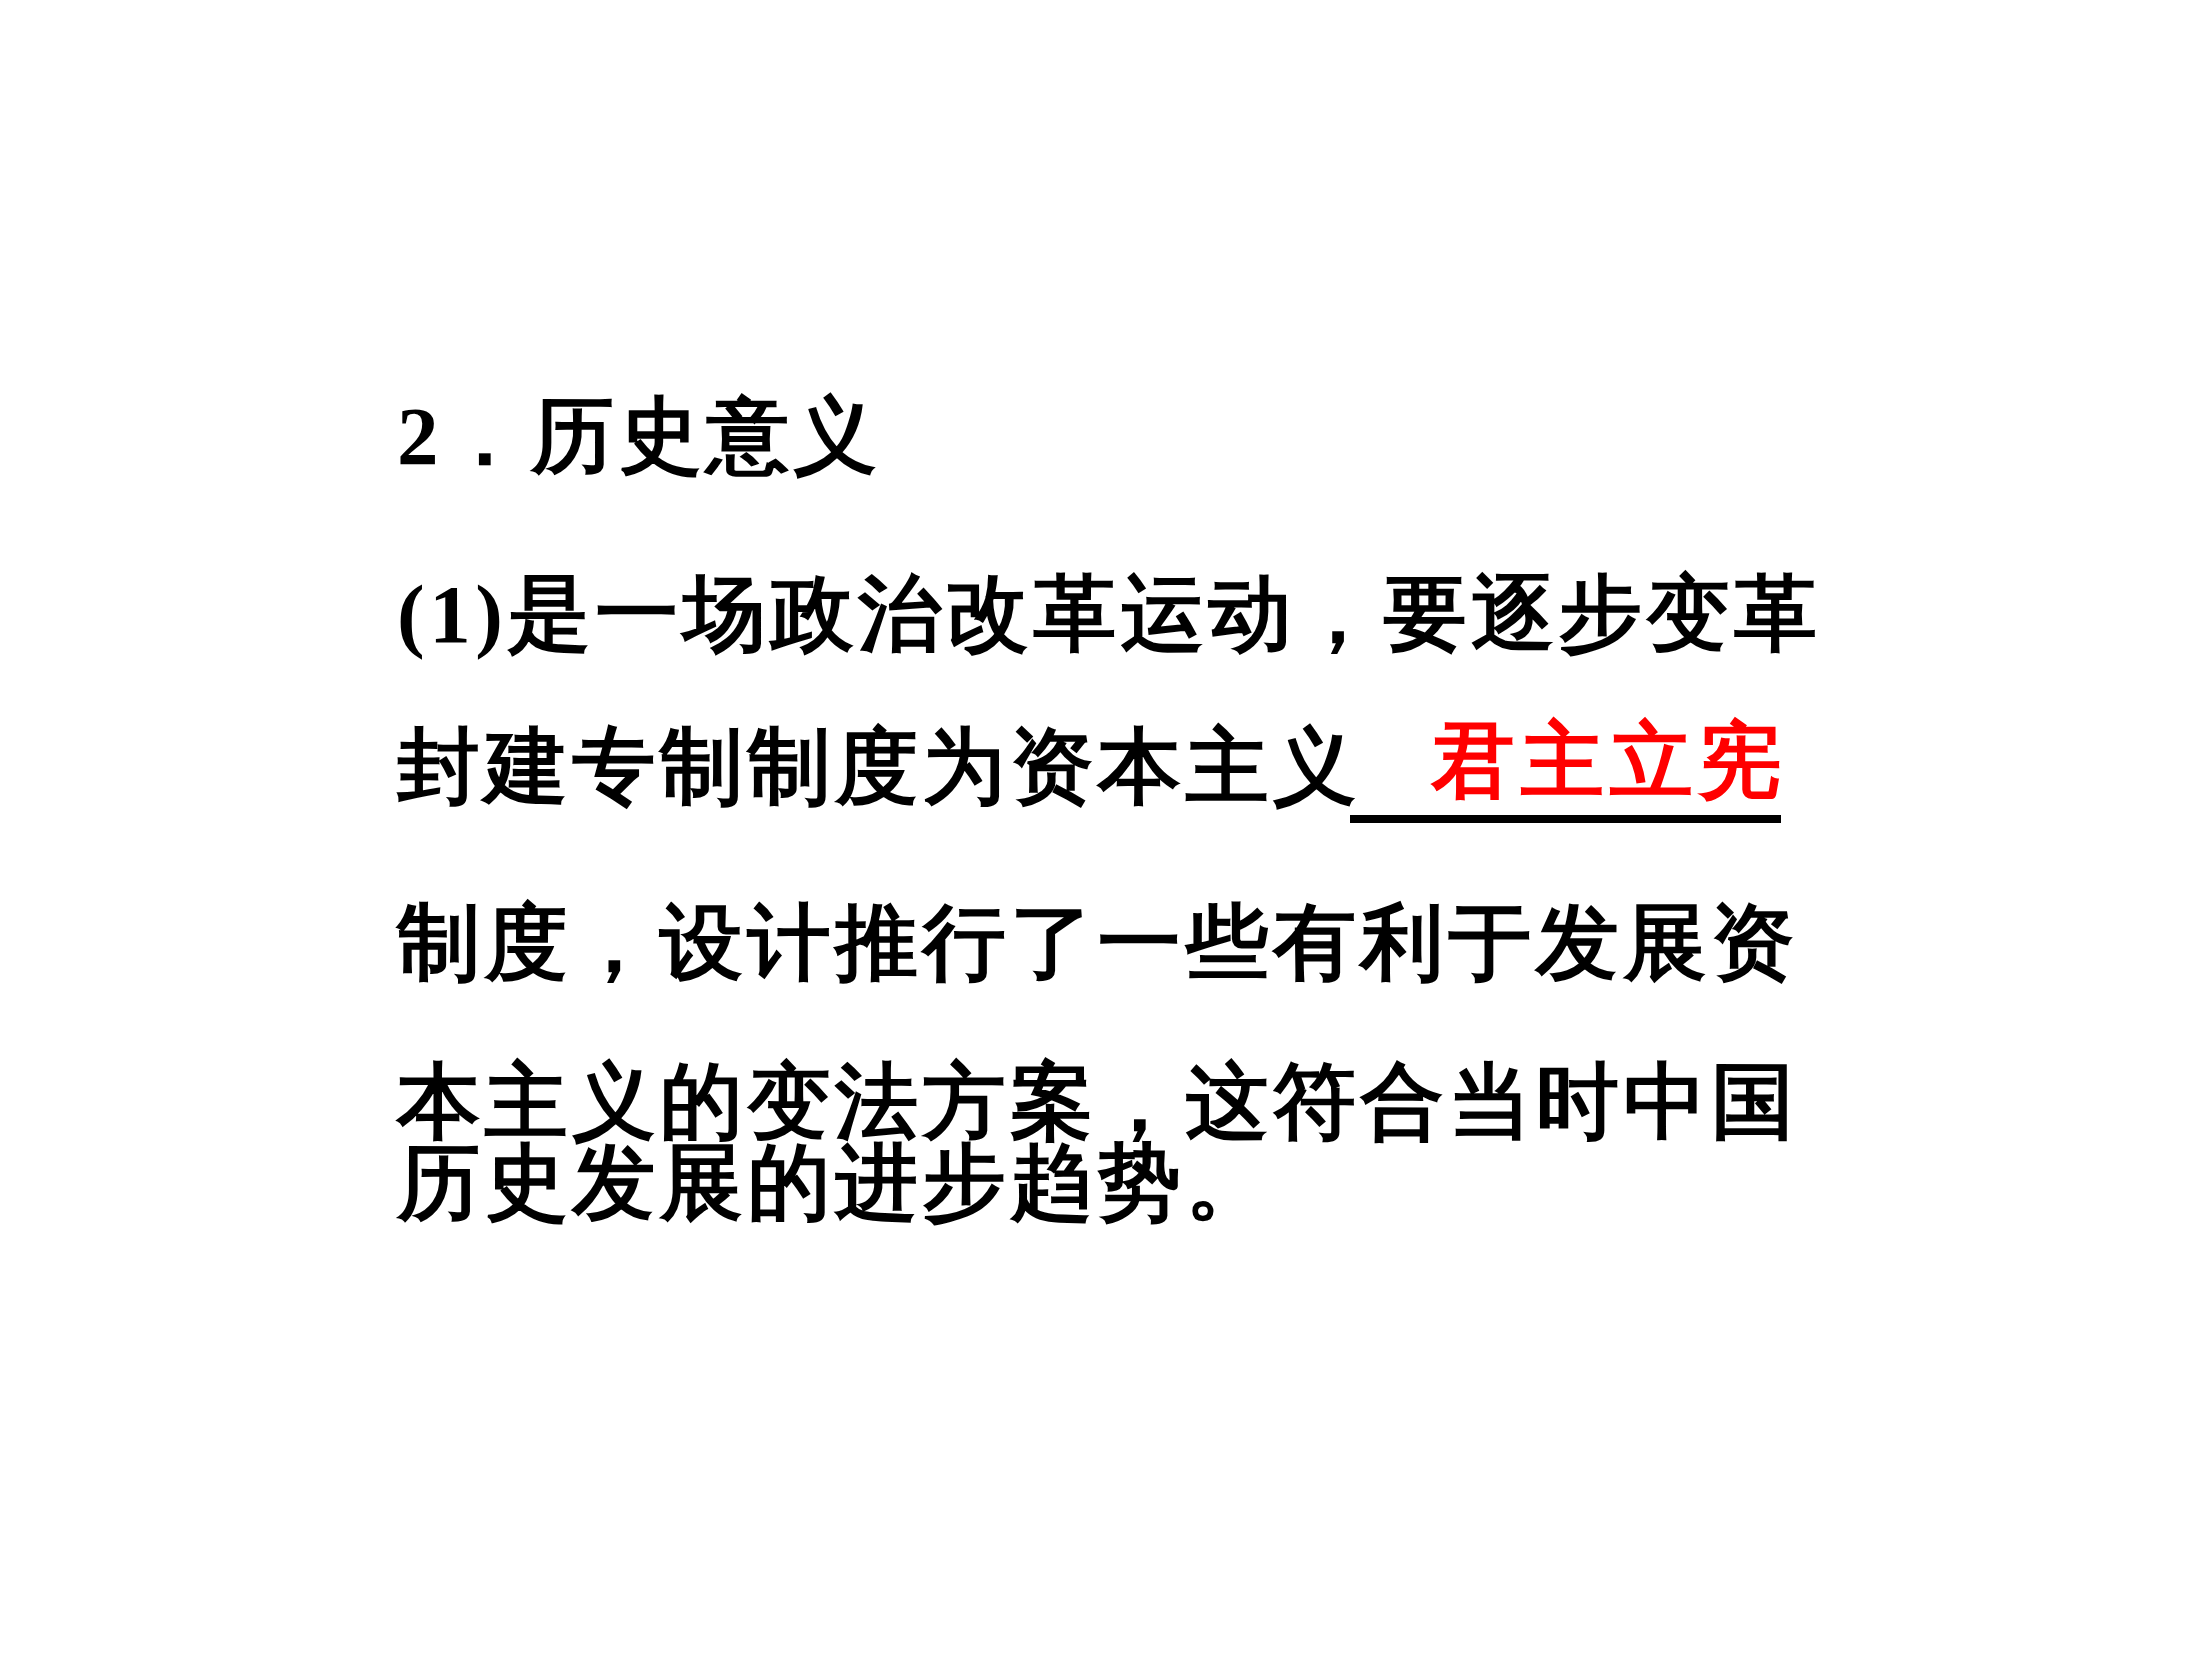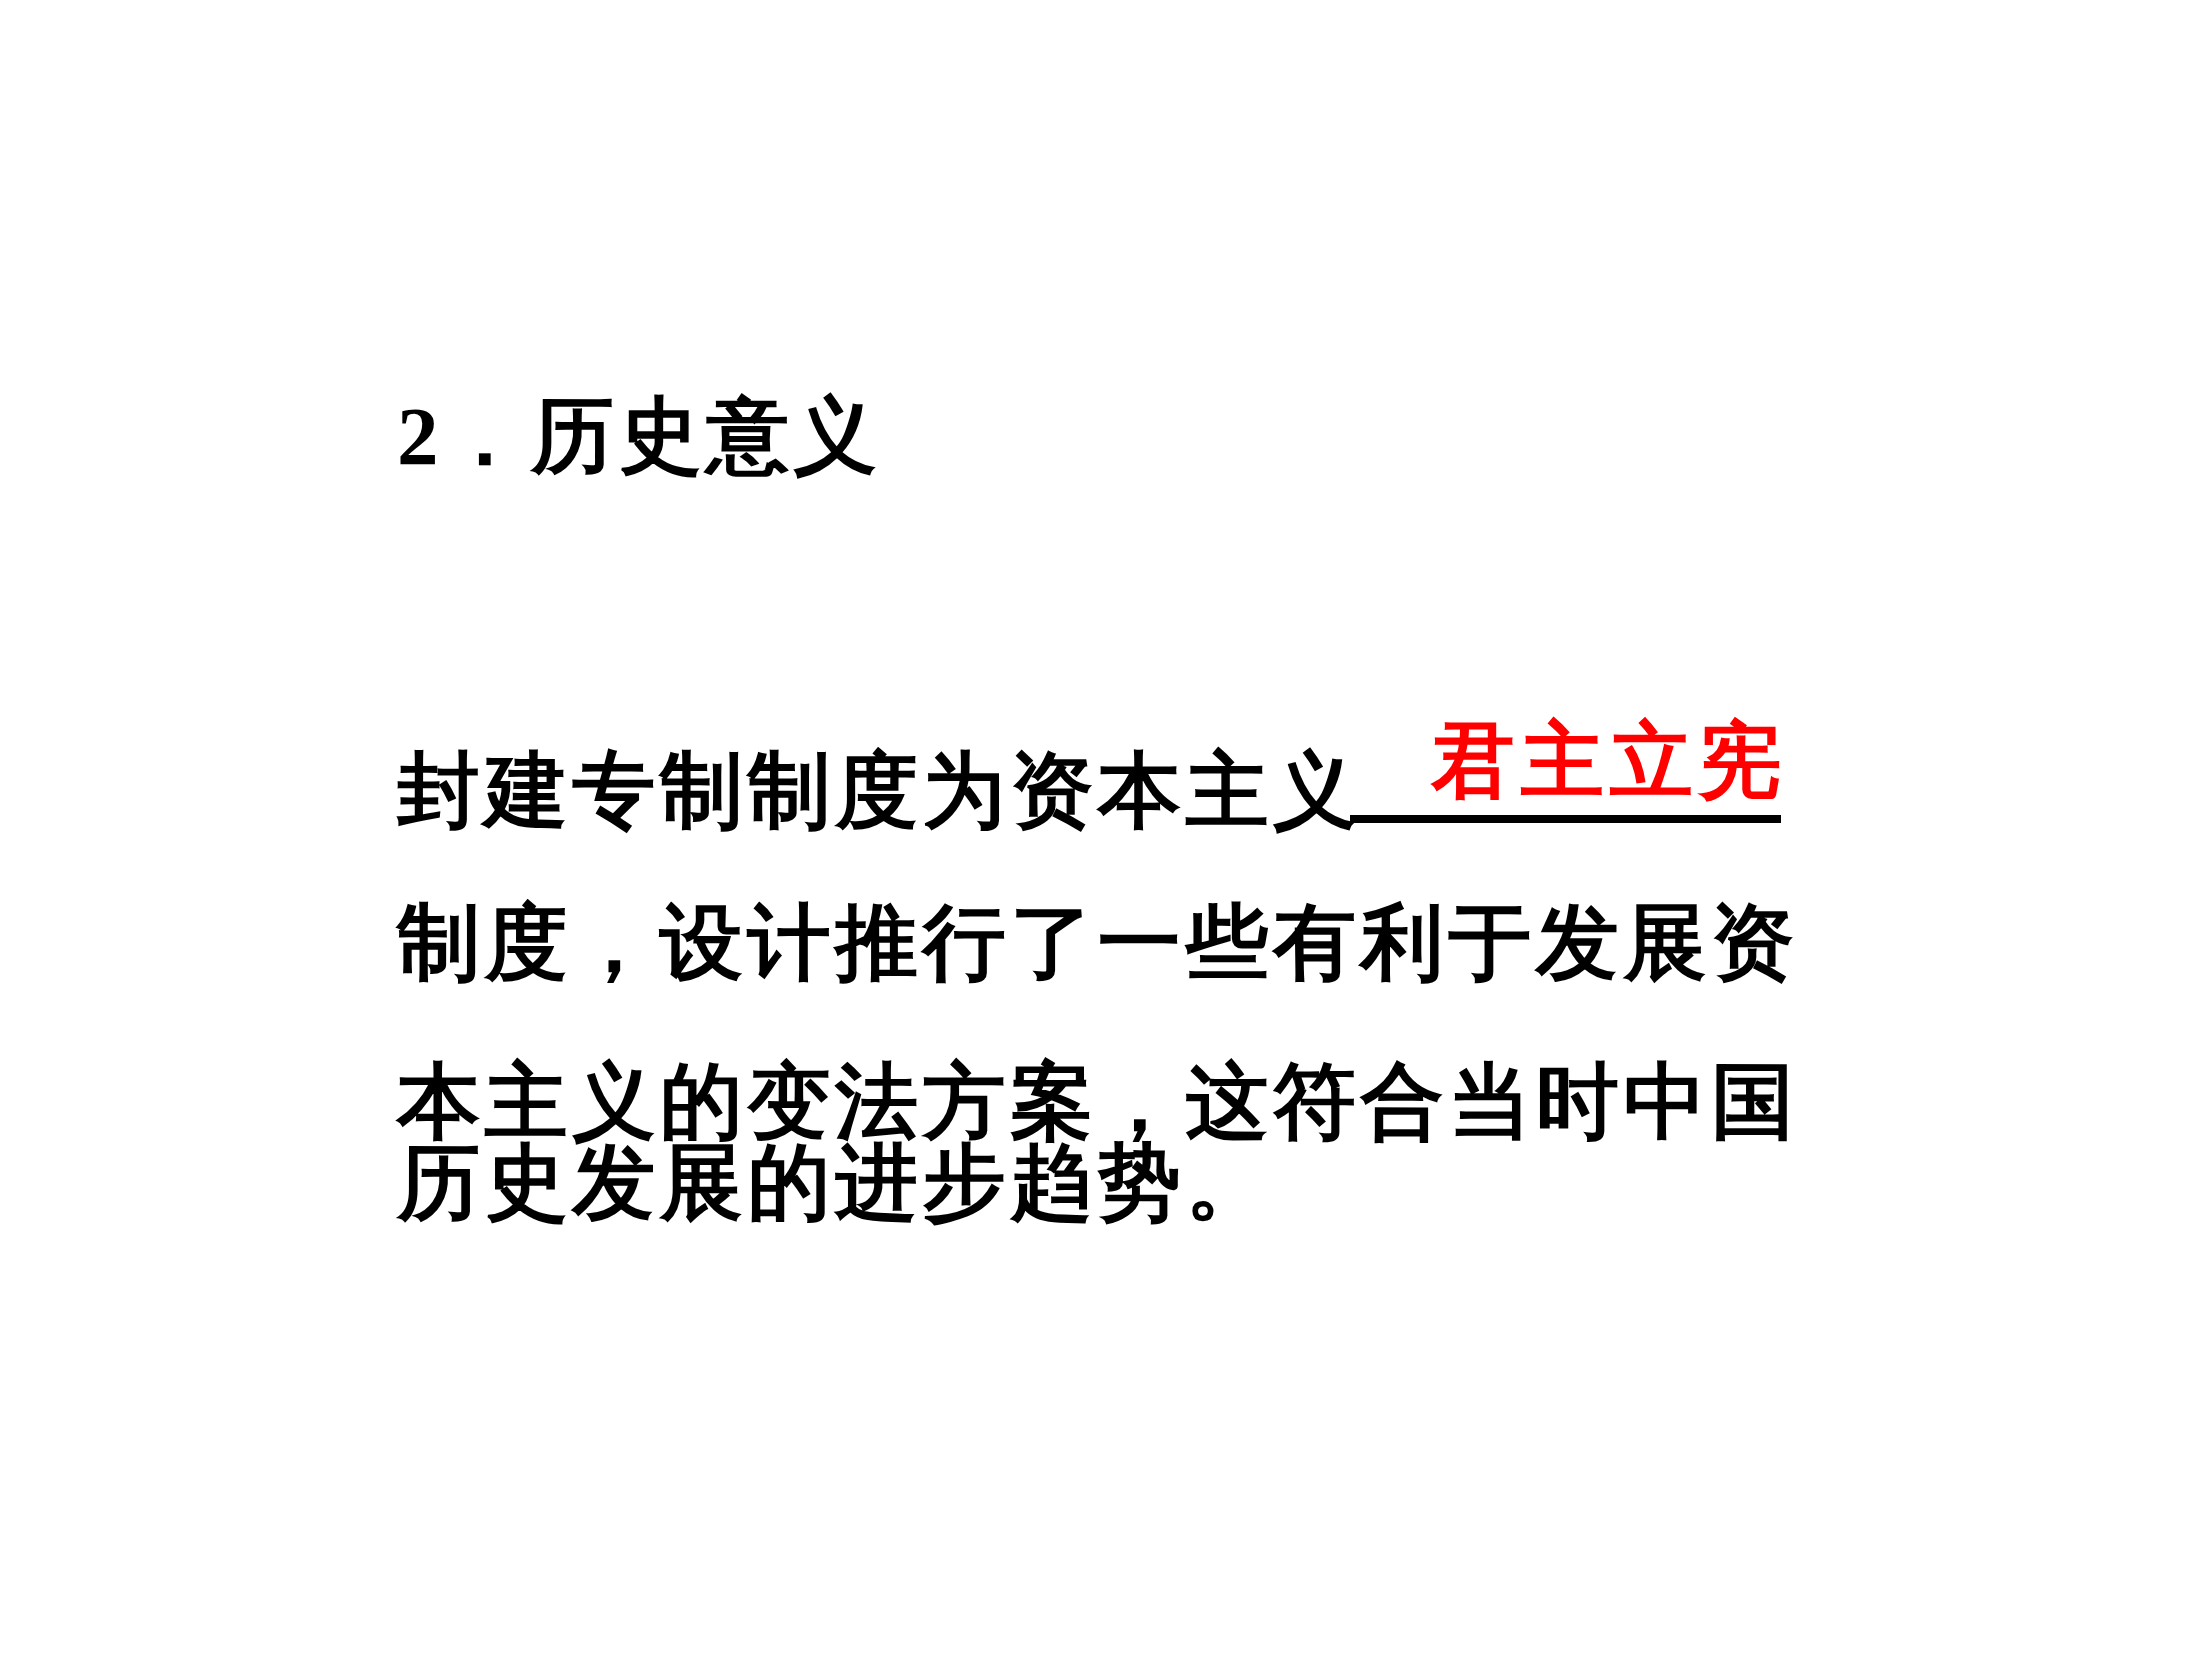--- a/index.html
+++ b/index.html
@@ -29,21 +29,21 @@
     left: 397px;
     top: 389px;
     white-space: nowrap;
   }
   .line {
     position: absolute;
     left: 397px;
     white-space: nowrap;
   }
   .l1 { top: 567px; }
-  .l2 { top: 744px; }
+  .l2 { top: 720px; }
   .l3 { top: 896px; }
   .l4 { top: 1055px; }
   .l5 { top: 1136px; text-align: center; }
   .answer {
     position: absolute;
     left: 1359px;
     top: 714px;
     width: 429px;
     text-align: right;
     color: var(--answer-red, #ff0000);
@@ -58,20 +58,21 @@
     height: 8.4px;
     background: var(--underline, #000000);
   }
 </style>
 </head>
 <body>
 
 <div class="slide">
   <div class="heading">2．历史意义</div>
 
+  <div class="line l1">(1)是一场政治改革运动，要逐步变革</div>
 
   <div class="line l2">封建专制制度为资本主义</div>
 
   <div class="answer">君主立宪</div>
 
   <div class="bar"></div>
 
   <div class="line l3">制度，设计推行了一些有利于发展资</div>
 
   <div class="line l4">本主义的变法方案，这符合当时中国</div>

